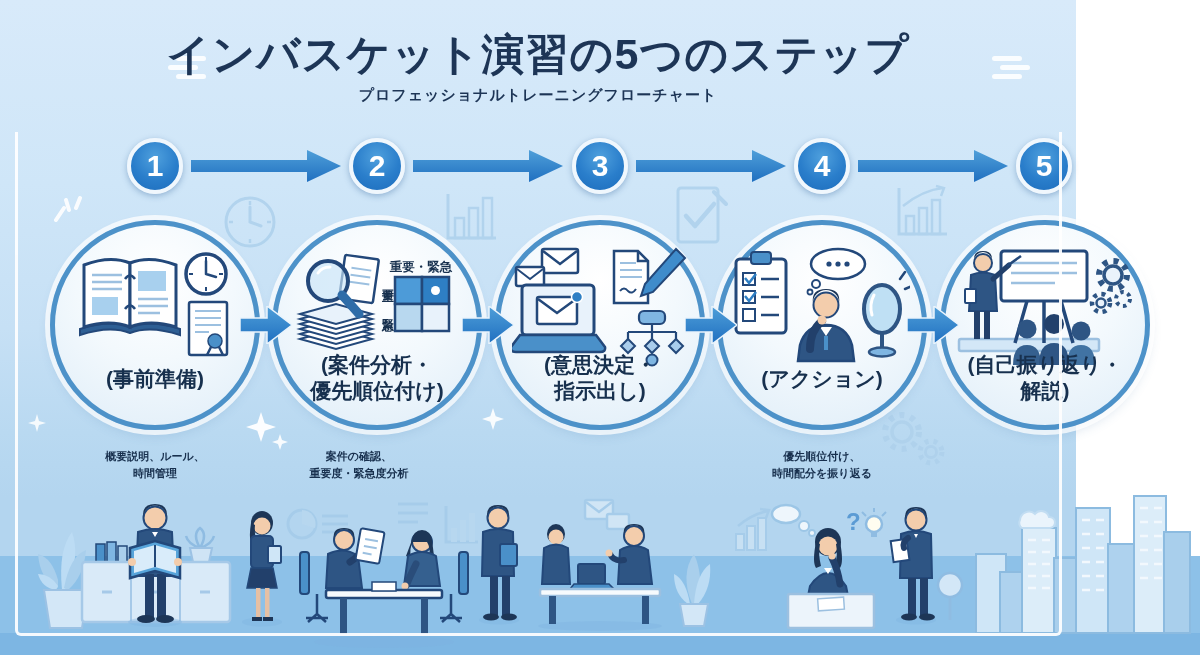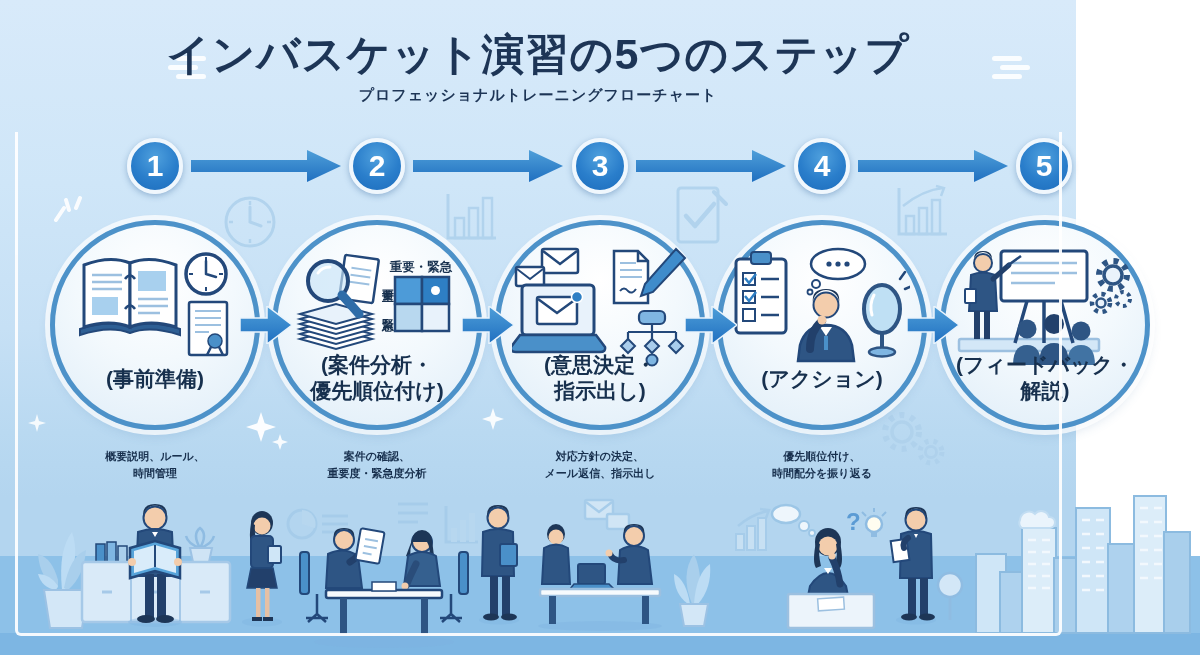--- a/index.html
+++ b/index.html
@@ -307,43 +307,41 @@
           <path d="M110,118 q0,-20 14,-20 q14,0 14,20 z" fill="#4173a3"></path>
       </g>
       <g>
         <circle cx="156" cy="28" r="14" fill="none" stroke="#2e5584" stroke-width="6" stroke-dasharray="5 6"></circle>
         <circle cx="156" cy="28" r="9" fill="#eaf3fb" stroke="#2e5584" stroke-width="3.5"></circle>
         <circle cx="144" cy="56" r="9" fill="none" stroke="#2e5584" stroke-width="4.5" stroke-dasharray="4 4.5"></circle>
         <circle cx="144" cy="56" r="4.5" fill="#eaf3fb" stroke="#2e5584" stroke-width="2.5"></circle>
         <circle cx="166" cy="52" r="7" fill="none" stroke="#2e5584" stroke-width="4" stroke-dasharray="3.5 4"></circle>
       </g>
     </svg>
-    <div class="lbl two">(フィードバック・
+    <div class="lbl two">(自己振り返り・
 解説)</div>
   </div>
 
   <svg class="small-arrow" style="left:240px;top:306px;z-index:12" width="52" height="38">
       <path d="M0,12 H27 V0 L52,19 L27,38 V26 H0 Z" fill="url(#ag)" stroke="#eaf4fc" stroke-width="1.5"></path>
     </svg>
   <svg class="small-arrow" style="left:462px;top:306px;z-index:12" width="52" height="38">
       <path d="M0,12 H27 V0 L52,19 L27,38 V26 H0 Z" fill="url(#ag)" stroke="#eaf4fc" stroke-width="1.5"></path>
     </svg>
   <svg class="small-arrow" style="left:685px;top:306px;z-index:12" width="52" height="38">
       <path d="M0,12 H27 V0 L52,19 L27,38 V26 H0 Z" fill="url(#ag)" stroke="#eaf4fc" stroke-width="1.5"></path>
     </svg>
   <svg class="small-arrow" style="left:907px;top:306px;z-index:12" width="52" height="38">
       <path d="M0,12 H27 V0 L52,19 L27,38 V26 H0 Z" fill="url(#ag)" stroke="#eaf4fc" stroke-width="1.5"></path>
     </svg>
 
   <div class="desc" style="left:35px">概要説明、ルール、
 時間管理</div>
-  <div class="desc" style="left:257px">案件の確認、
+  <div class="desc" style="left:239px">案件の確認、
 重要度・緊急度分析</div>
-  <div class="desc" style="left:480px">対応方針の決定、
-メール返信、指示出し</div>
   <div class="desc" style="left:702px">優先順位付け、
 時間配分を振り返る</div>
 
   <svg class="scene" width="1200" height="163" viewBox="0 0 1200 163">
 
     <g transform="translate(972,0)" stroke="#8cbbe0" stroke-width="2">
       <rect x="4" y="62" width="30" height="79" fill="#cfe6f7"></rect>
       <rect x="28" y="80" width="24" height="61" fill="#aed2ee"></rect>
       <rect x="50" y="36" width="34" height="105" fill="#dcedf9"></rect>
       <rect x="82" y="66" width="24" height="75" fill="#a9cfec"></rect>

